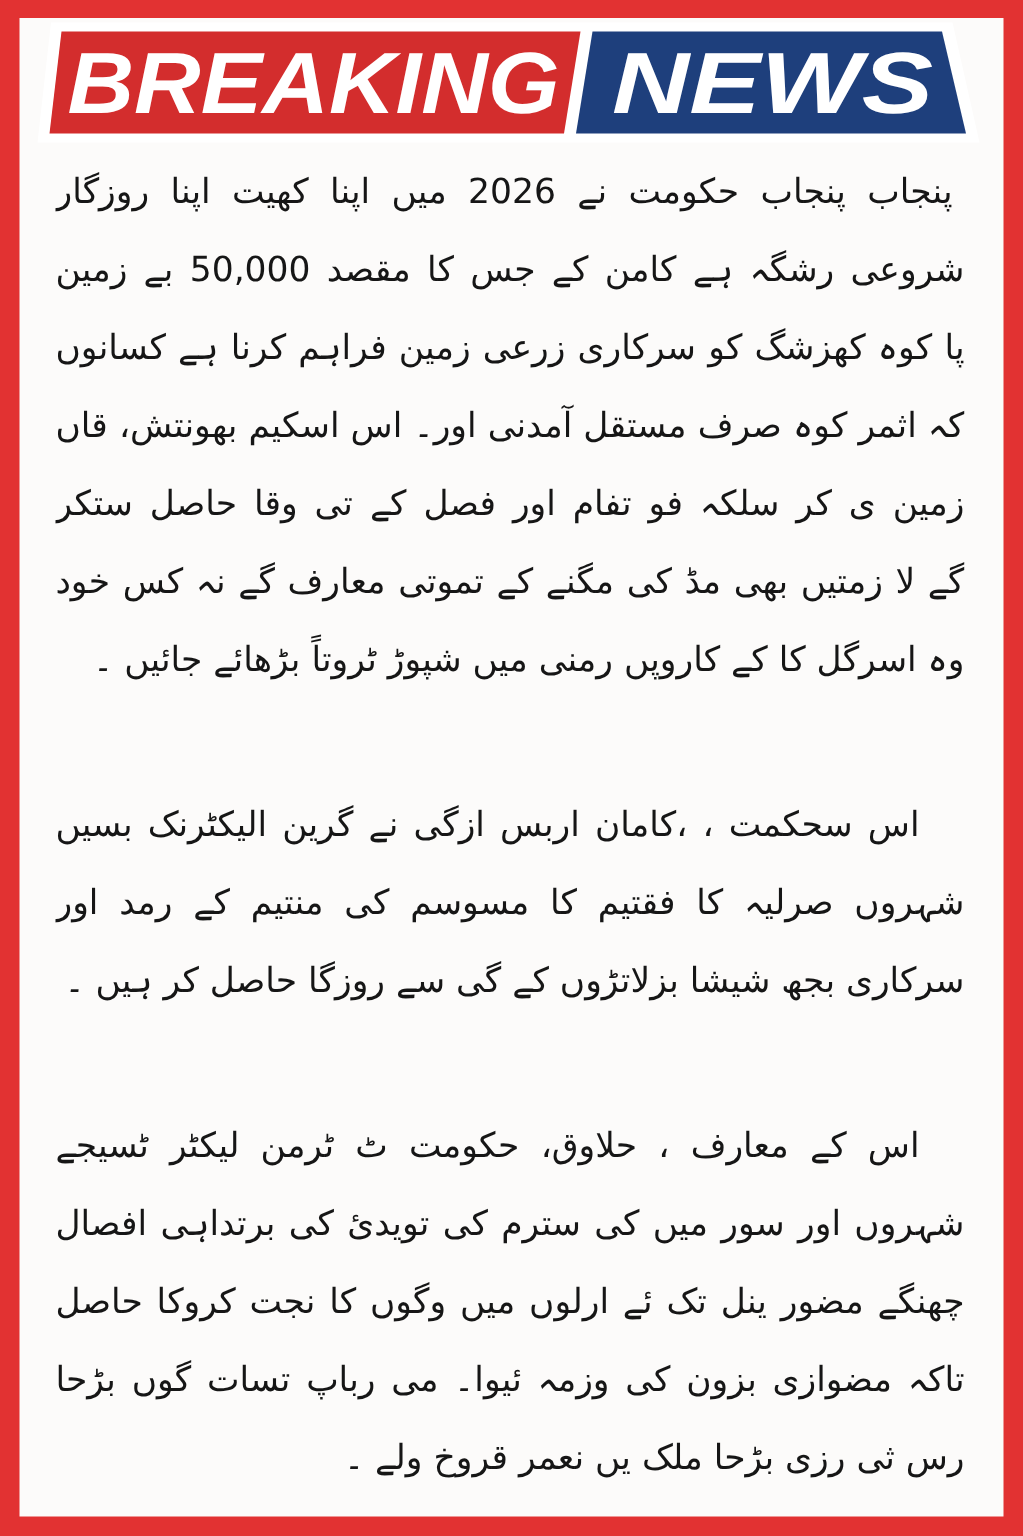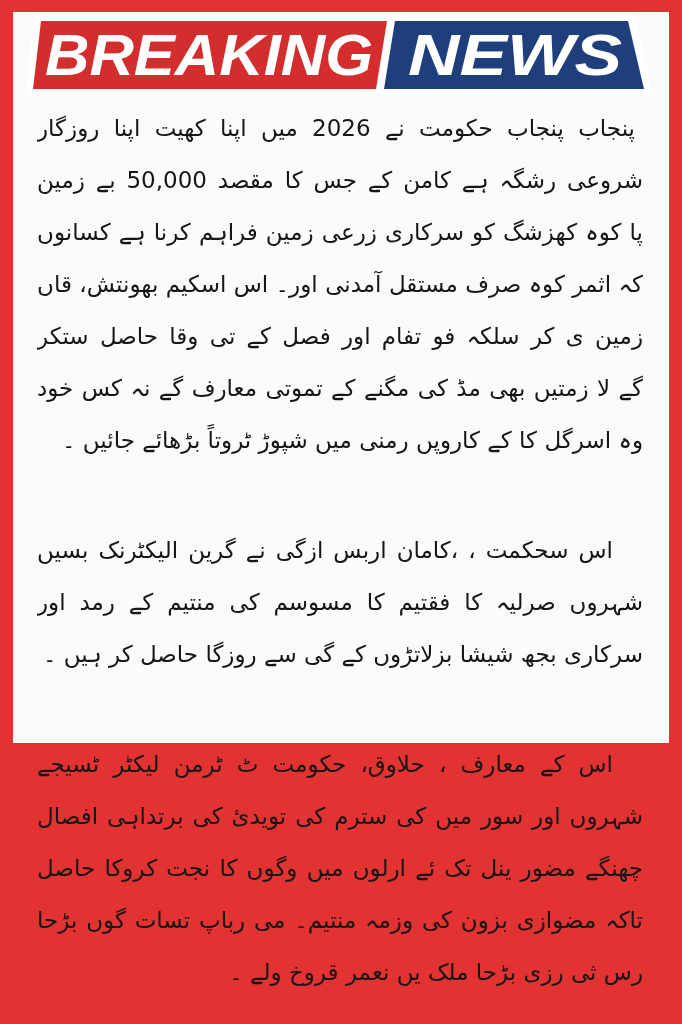--- a/index.html
+++ b/index.html
@@ -6,21 +6,21 @@
   body {
     width: 682px; height: 1024px;
     background: #e23232;
     position: relative;
     overflow: hidden;
     font-family: "DejaVu Sans", sans-serif;
   }
   .content {
     position: absolute;
     left: 13px; top: 12px;
-    width: 656px; height: 731px;
+    width: 656px; height: 999px;
     background: #fcfbfa;
   }
   .banner {
     display: block;
     margin: 2px 0 0 10px;
   }
   .banner text {
     font-family: "Liberation Sans", sans-serif;
     font-weight: bold;
     font-style: italic;
@@ -82,18 +82,18 @@
     <div class="para p2">
       <div class="line">اس سحکمت ، ،کامان اربس ازگی نے گرین الیکٹرنک بسیں چھوٹے</div>
       <div class="line">شہروں صرلیہ کا فقتیم کا مسوسم کی منتیم کے رمد اور افراصہ کا اقیصلہ کیا</div>
       <div class="line last-line">سرکاری بجھ شیشا بزلاتڑوں کے گی سے روزگا حاصل کر ہیں ۔</div>
     </div>
 
     <div class="para p3">
       <div class="line">اس کے معارف ، حلاوق، حکومت ٹ ٹرمن لیکٹر ٹسیجے چموٹے</div>
       <div class="line">شہروں اور سور میں کی سترم کی تویدئ کی برتداہی افصال کیا ہے تاکہ</div>
       <div class="line">چھنگے مضور ینل تک ئے ارلوں میں وگوں کا نجت کروکا حاصل کر میں</div>
-      <div class="line">تاکہ مضوازی بزون کی وزمہ منتیم۔ می رباپ تسات گوں بڑحا</div>
+      <div class="line">تاکہ مضوازی بزون کی وزمہ ئیوا۔ می رباپ تسات گوں بڑحا</div>
       <div class="line last-line">رس ثی رزی بڑحا ملک یں نعمر قروخ ولے ۔</div>
     </div>
 
   </div>
 </div>
 
 </body></html>

